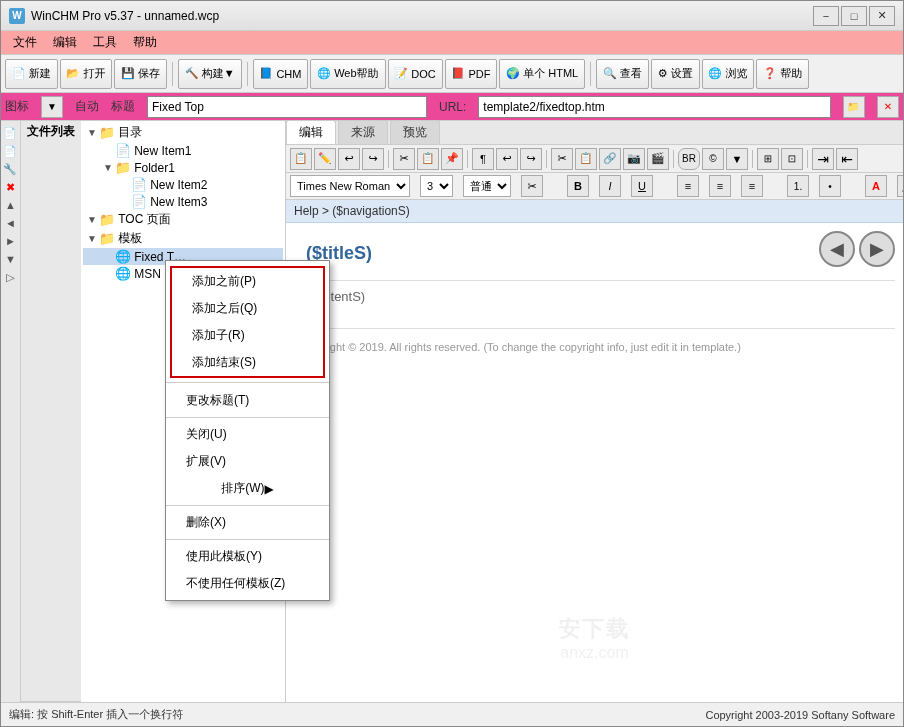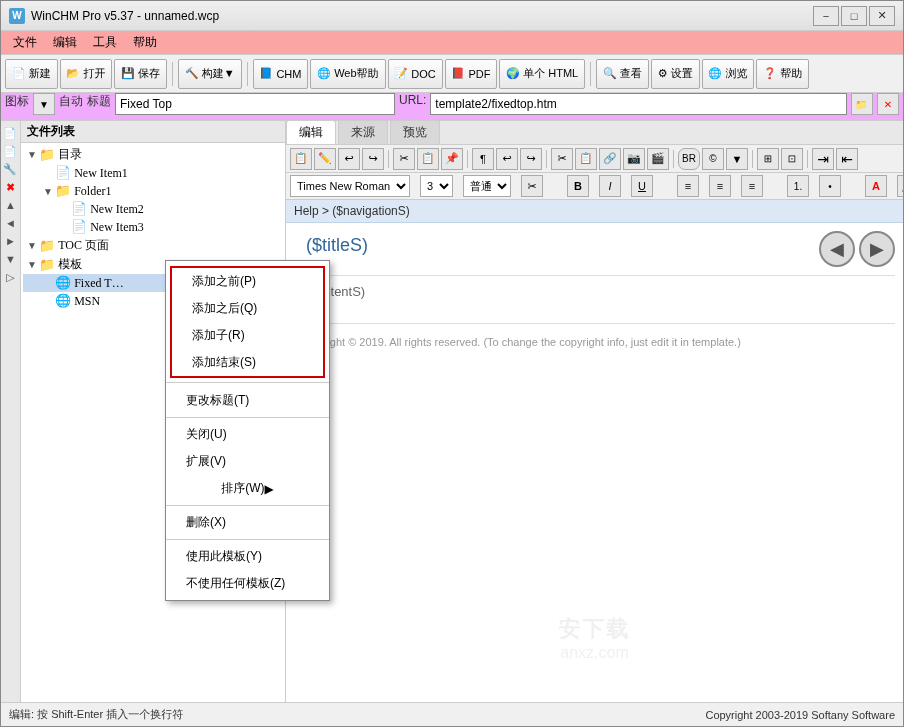--- a/index.html
+++ b/index.html
@@ -86,27 +86,27 @@
       cursor: pointer;
       font-size: 11px;
       display: flex; align-items: center; gap: 3px;
       white-space: nowrap;
       border-radius: 2px;
     }
     .tool-separator { width: 1px; height: 24px; background: #bbb; margin: 0 3px; }
 
     
     .address-bar {
-      background: #f0abfc;
+      background: #ec4899;
       height: 28px;
       display: flex;
-      align-items: flex-start;
+      align-items: center;
       padding: 0 4px;
       border-bottom: 1px solid #ccc;
-      gap: 4px;
+      gap: 12px;
     }
     .addr-label { font-size: 12px; color: #333; white-space: nowrap; }
     .addr-input {
       height: 22px;
       border: 1px solid #888;
       background: white;
       padding: 0 4px;
       font-size: 12px;
     }
     .addr-title-input { width: 280px; }
@@ -138,22 +138,21 @@
       font-size: 11px;
       color: #555;
     }
 
     
     .file-list-panel {
       width: 265px;
       background: white;
       border-right: 1px solid #ccc;
       display: flex;
-      flex-direction: column;
-      font-family: Liberation Serif, serif;
+      flex-direction: row;
     }
     .file-list-header {
       background: #e8e8e8;
       border-bottom: 1px solid #ccc;
       padding: 2px 6px;
       font-size: 12px;
       font-weight: bold;
       color: #000;
     }
     .file-list-content {
@@ -250,22 +249,23 @@
     .editor-breadcrumb {
       background: #dce8f5;
       padding: 4px 8px;
       font-size: 12px;
       color: #333;
       border-bottom: 1px solid #c0d4e8;
     }
     .editor-title {
       padding: 8px 12px;
       font-size: 18px;
-      font-weight: normal;
+      font-weight: bold;
       color: #336699;
+      margin-top: 8px;
     }
     .editor-nav-btns {
       position: absolute;
       top: 4px;
       right: 8px;
       display: flex; gap: 4px;
     }
     .nav-circle-btn {
       width: 36px; height: 36px;
       border-radius: 50%;

